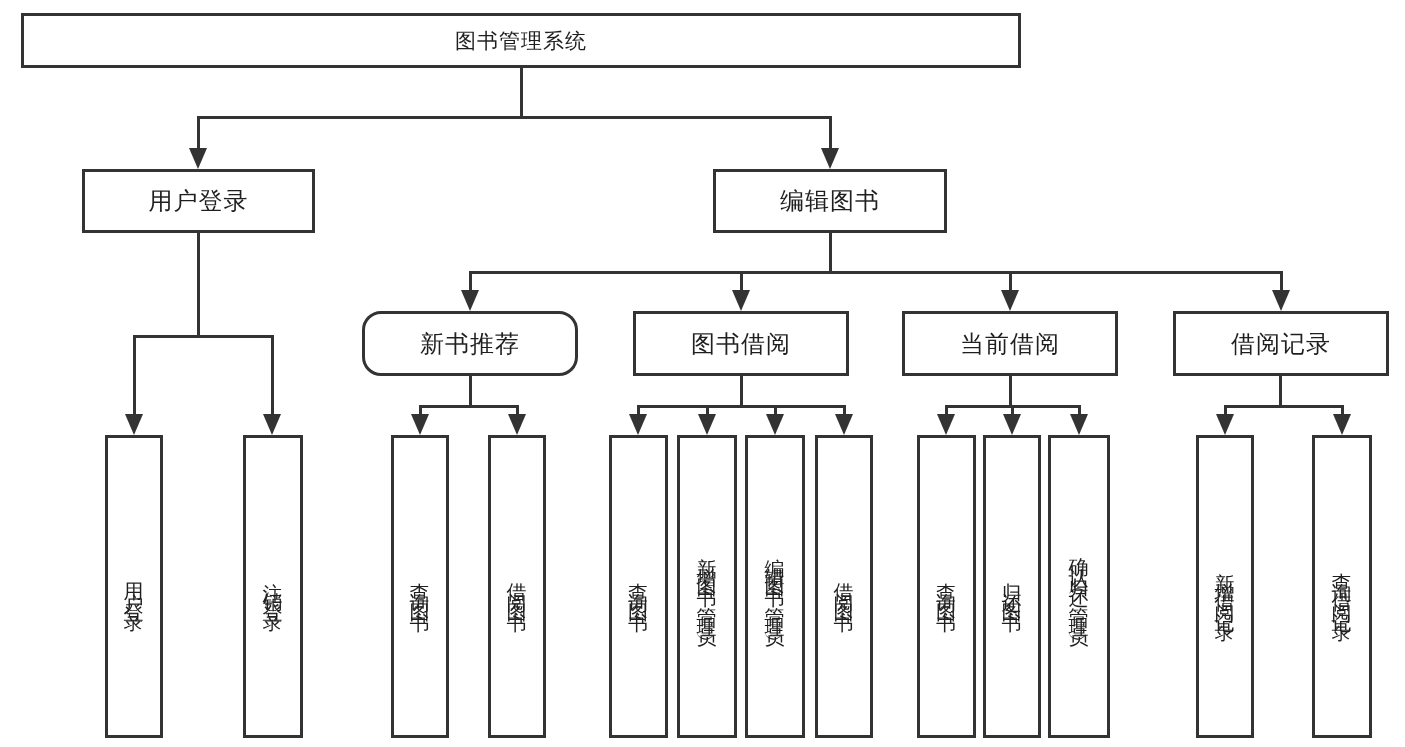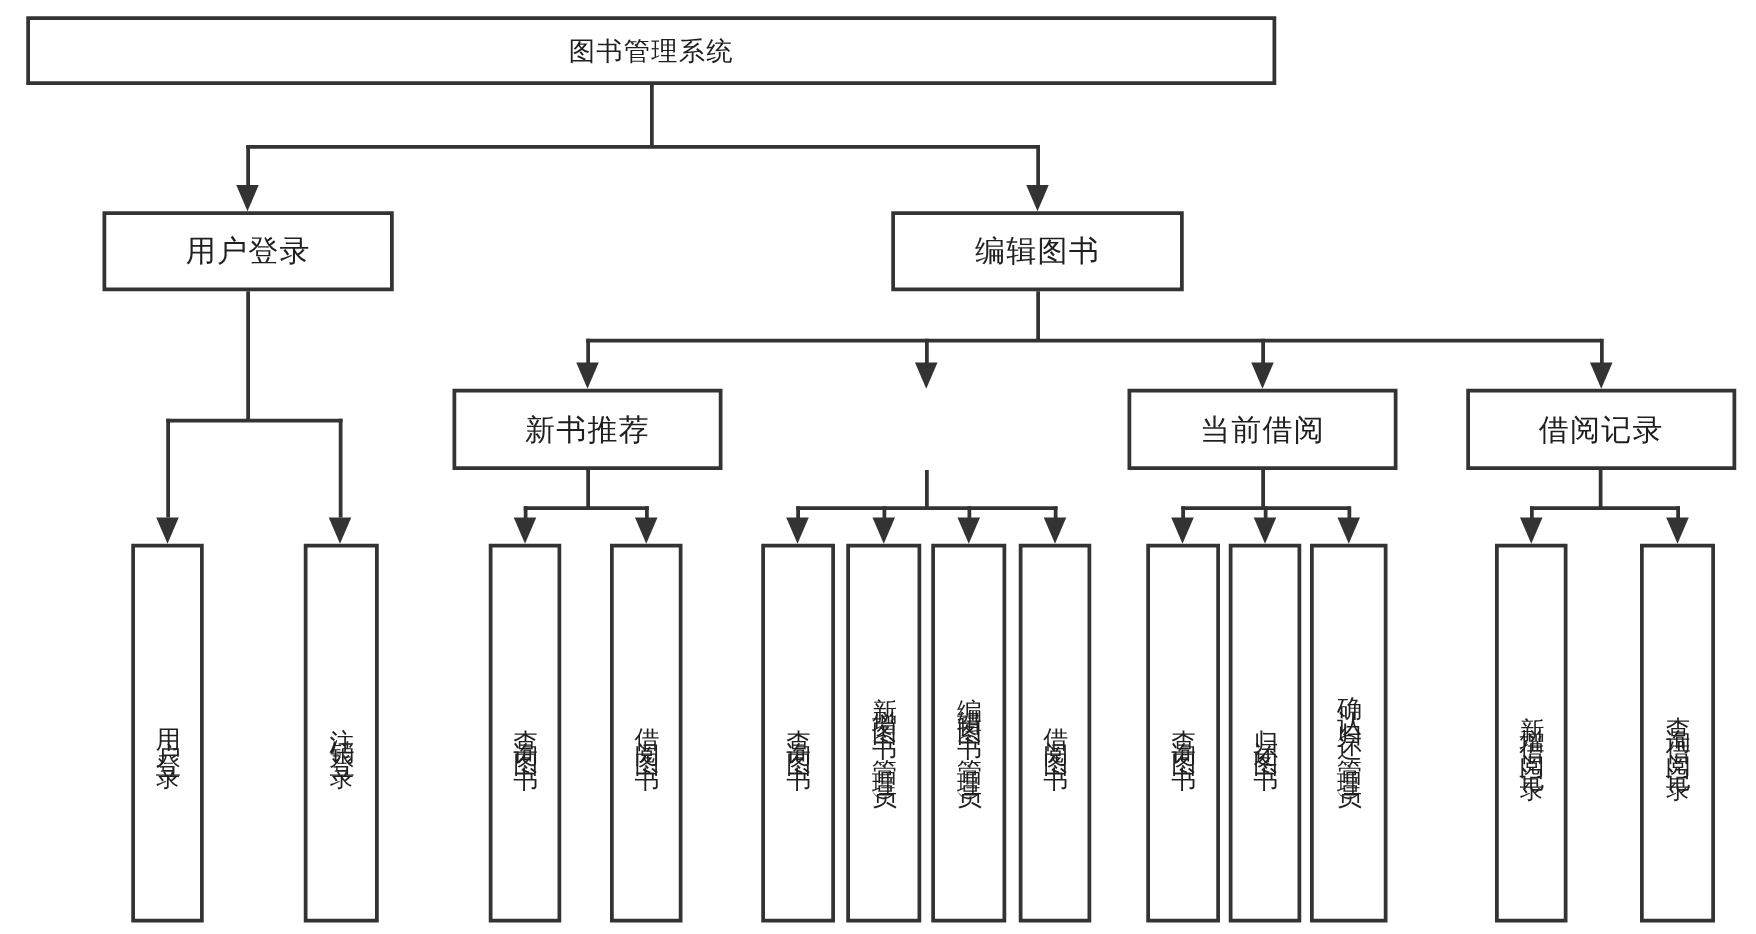--- a/index.html
+++ b/index.html
@@ -67,22 +67,25 @@
     <span>图书管理系统</span>
   </div>
 
   <div class="hbox" style="left:82px;top:169px;width:233px;height:64px;">
     <span>用户登录</span>
   </div>
   <div class="hbox" style="left:713px;top:169px;width:234px;height:64px;">
     <span>编辑图书</span>
   </div>
 
-  <div class="hbox" style="left:362px;top:311px;width:216px;height:65px;">
+  <div class="hbox" style="left:362px;top:311px;width:216px;height:65px;border-radius:19px;">
     <span>新书推荐</span>
+  </div>
+  <div class="hbox" style="left:633px;top:311px;width:216px;height:65px;">
+    <span>图书借阅</span>
   </div>
   <div class="hbox" style="left:902px;top:311px;width:216px;height:65px;">
     <span>当前借阅</span>
   </div>
   <div class="hbox" style="left:1173px;top:311px;width:216px;height:65px;">
     <span>借阅记录</span>
   </div>
 
   <div class="vbox" style="left:105px;width:58px;">
     <span class="vlabel">用户登录</span>

